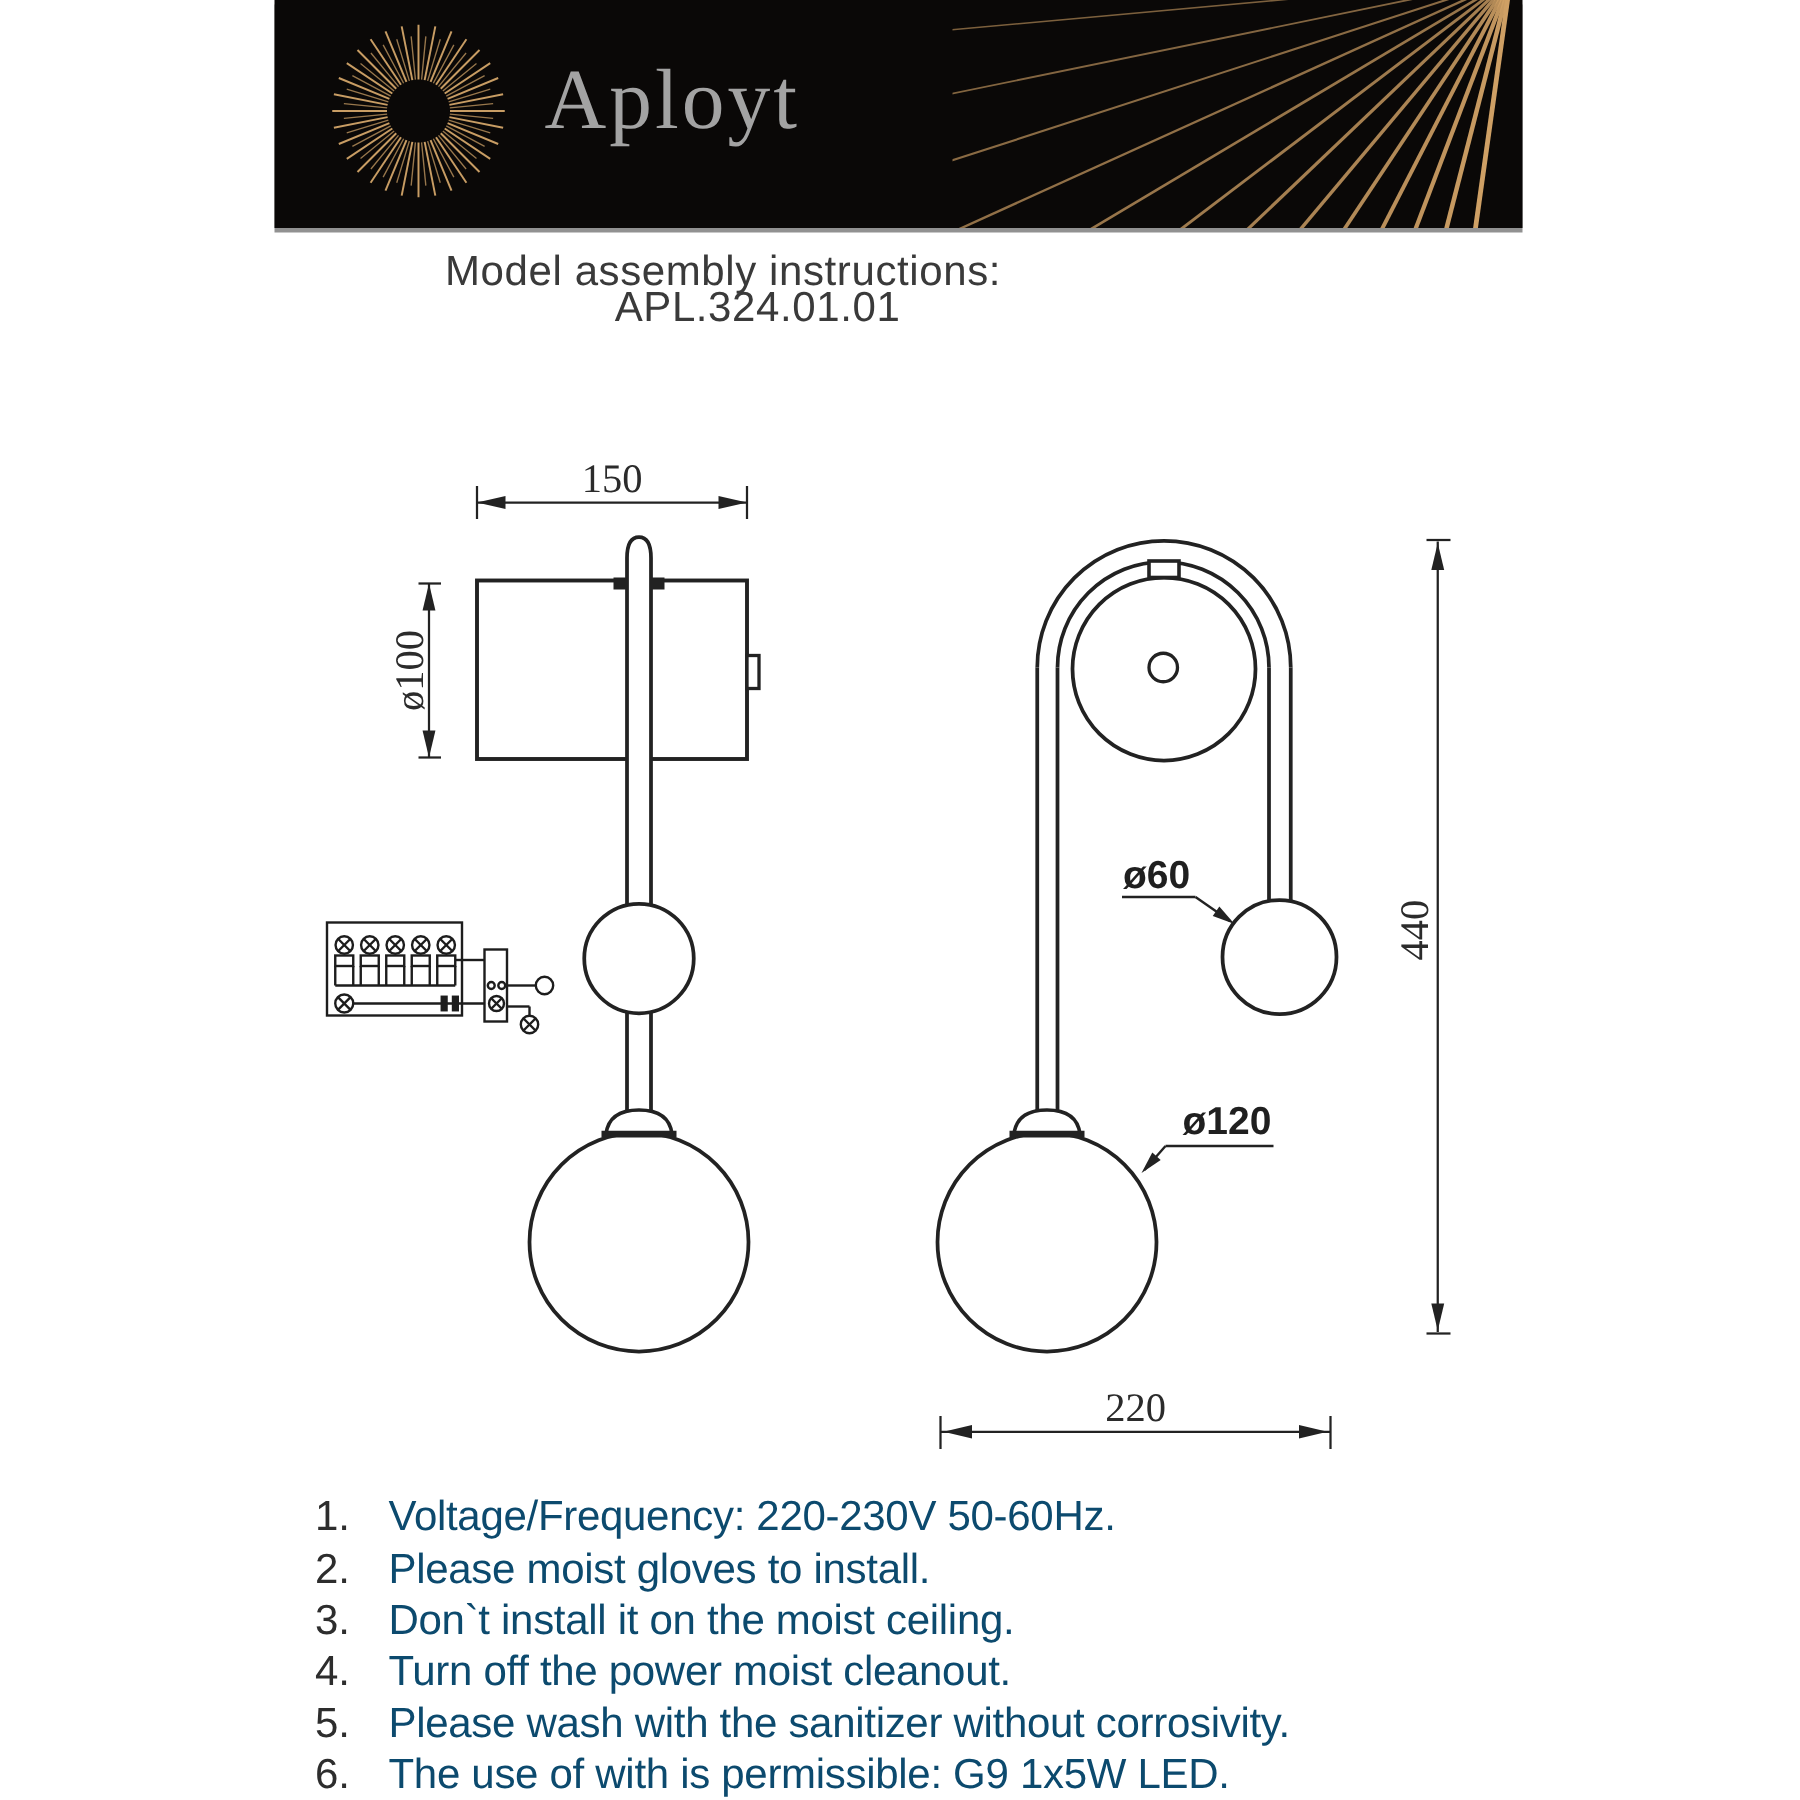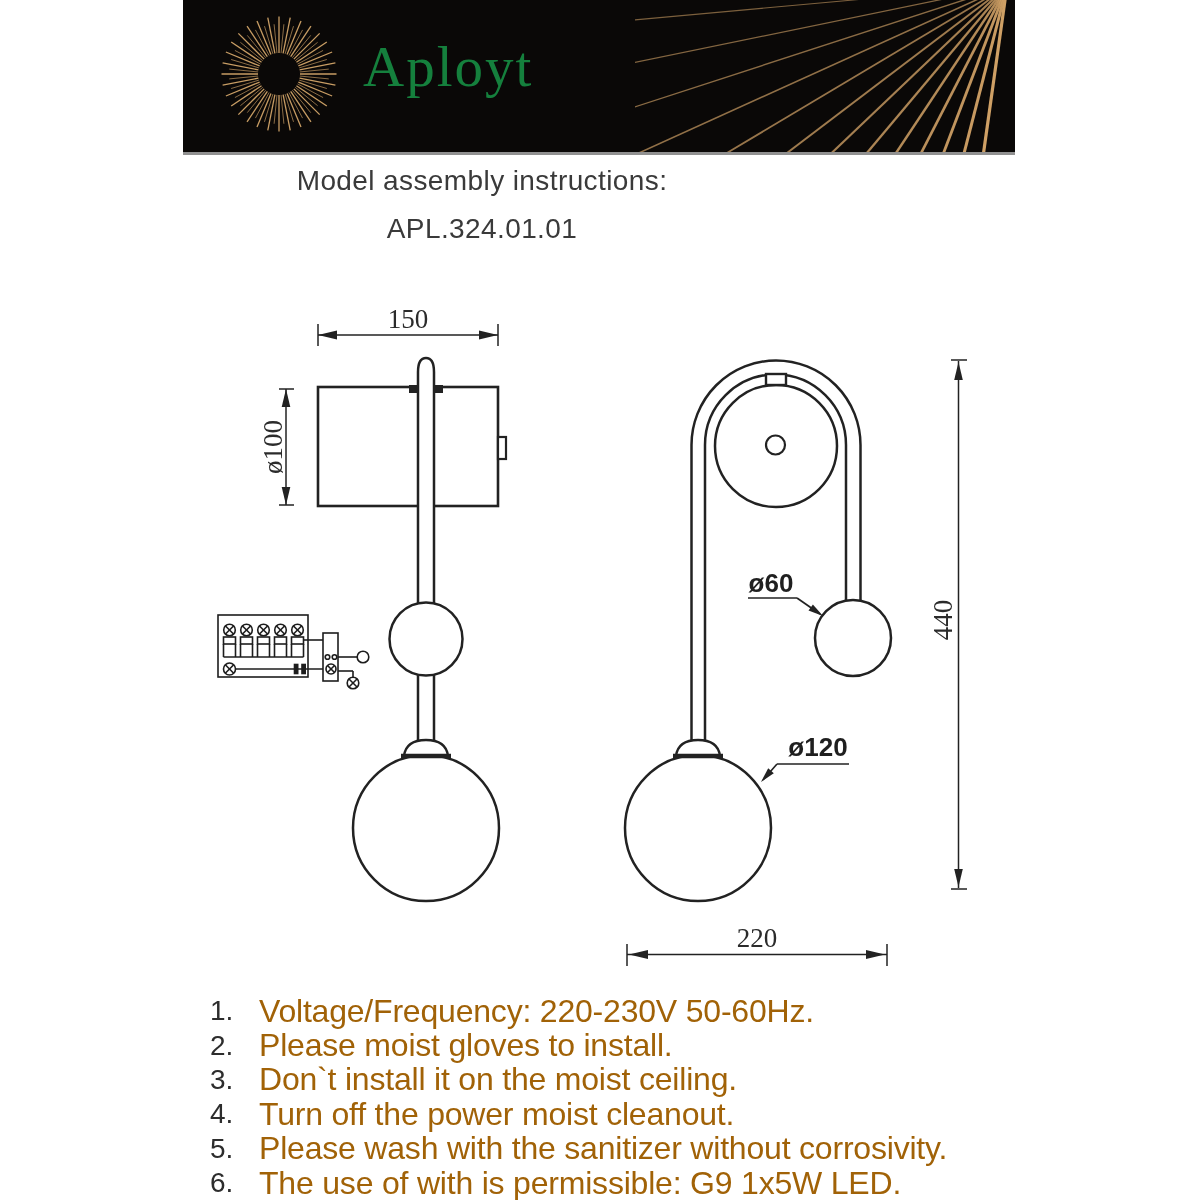--- a/index.html
+++ b/index.html
@@ -20,33 +20,33 @@
     font-family:"Liberation Serif",serif;font-size:57px;font-weight:400;
     letter-spacing:2px;
   }
   .corner-rays{position:absolute;right:0;top:0;width:380px;height:152px;}
   
   .title-line{
     position:absolute;left:0;width:964px;text-align:center;
     font-size:28px;color:#3a3a3a;letter-spacing:.4px;
   }
   .title-1{top:165px;}
-  .title-2{top:213px;}
+  .title-2{top:189px;padding-left:23px;}
   
   svg.drawing{position:absolute;left:0;top:0;}
   .dim-serif{font-family:"Liberation Serif",serif;font-size:27px;fill:#2b2b2b;}
   .dim-sans{font-family:"Liberation Sans",sans-serif;font-size:26px;font-weight:bold;fill:#1f1f1f;}
   
   .instructions{position:absolute;left:0;top:994px;width:1200px;}
   .inst-row{display:flex;height:34.4px;align-items:center;}
   .inst-num{
     margin-left:210px;width:49px;flex:0 0 49px;
     font-size:28px;color:#2d2d2d;
   }
-  .inst-text{font-size:32px;color:#a16207;letter-spacing:-.2px;white-space:nowrap;}
+  .inst-text{font-size:28px;color:#0c4a6e;letter-spacing:-.2px;white-space:nowrap;}
 </style>
 </head>
 <body>
 
 <svg class="drawing" width="1200" height="1000" viewBox="0 0 1200 1000" fill="none" stroke-linecap="butt">
 
   <g stroke="#222">
 
     <g stroke-width="1.5">
       <line x1="318" y1="335" x2="498" y2="335"></line>
@@ -260,21 +260,21 @@
       <line x1="81.32225896743655" y1="51.766780479382525" x2="99.71966420818228" y2="29.349477331863156" stroke="#c89d64" stroke-width="0.9" opacity="0.75"></line>
       <line x1="82.84924240491749" y1="53.150757595082496" x2="108.65863991822647" y2="27.34136008177351" stroke="#c89d64" stroke-width="1.3" opacity="1"></line>
       <line x1="84.23321952061747" y1="54.67774103256343" x2="106.65052266813683" y2="36.280335791817706" stroke="#c89d64" stroke-width="0.9" opacity="0.75"></line>
       <line x1="85.46086185835345" y1="56.33302510658835" x2="115.80950270739635" y2="36.05471160137287" stroke="#c89d64" stroke-width="1.3" opacity="1"></line>
       <line x1="86.52034655131546" y1="58.10066852665405" x2="112.09606321741774" y2="44.430163158700104" stroke="#c89d64" stroke-width="0.9" opacity="0.75"></line>
       <line x1="87.40147018273701" y1="59.9636479203331" x2="121.12307311939898" y2="45.995702639007305" stroke="#c89d64" stroke-width="1.3" opacity="1"></line>
       <line x1="88.09574705037639" y1="61.90402177765629" x2="115.84701678661044" y2="53.485766137276876" stroke="#c89d64" stroke-width="0.9" opacity="0.75"></line>
       <line x1="88.59649088846784" y1="63.9031032376613" x2="124.39515362318573" y2="56.7823064840726" stroke="#c89d64" stroke-width="1.3" opacity="1"></line>
       <line x1="88.89887926011613" y1="65.94164005307923" x2="117.75923633360985" y2="63.09914298352197" stroke="#c89d64" stroke-width="0.9" opacity="0.75"></line>
     </svg>
-  <div class="brand" id="brand-text" style="color: #15803d;">Aployt</div>
+  <div class="brand" id="brand-text" style="color: #a3a3a3;">Aployt</div>
   <svg class="corner-rays" id="corner-rays-svg" width="380" height="152" viewBox="0 0 380 152">
       <line x1="372" y1="-14" x2="294.0630634623634" y2="540.5501184952794" stroke="#cfa065" stroke-width="3.2" opacity="1"></line>
       <line x1="372" y1="-14" x2="232.7336631876813" y2="528.4065702320333" stroke="#cfa065" stroke-width="3.02" opacity="0.965"></line>
       <line x1="372" y1="-14" x2="173.14010105144337" y2="509.50237878176813" stroke="#cfa065" stroke-width="2.8400000000000003" opacity="0.9299999999999999"></line>
       <line x1="372" y1="-14" x2="116.02516084713119" y2="484.07316904312654" stroke="#cfa065" stroke-width="2.66" opacity="0.895"></line>
       <line x1="372" y1="-14" x2="62.10073242372738" y2="452.43589479765575" stroke="#cfa065" stroke-width="2.4800000000000004" opacity="0.86"></line>
       <line x1="372" y1="-14" x2="12.03893857553794" y2="414.98488814662767" stroke="#cfa065" stroke-width="2.3000000000000003" opacity="0.825"></line>
       <line x1="372" y1="-14" x2="-33.53624240498186" y2="372.18694449197505" stroke="#cfa065" stroke-width="2.12" opacity="0.79"></line>
       <line x1="372" y1="-14" x2="-74.05675409355001" y2="324.57550432292976" stroke="#cfa065" stroke-width="1.9400000000000002" opacity="0.755"></line>
       <line x1="372" y1="-14" x2="-109.01754228117198" y2="272.74400432752026" stroke="#cfa065" stroke-width="1.7600000000000002" opacity="0.72"></line>

